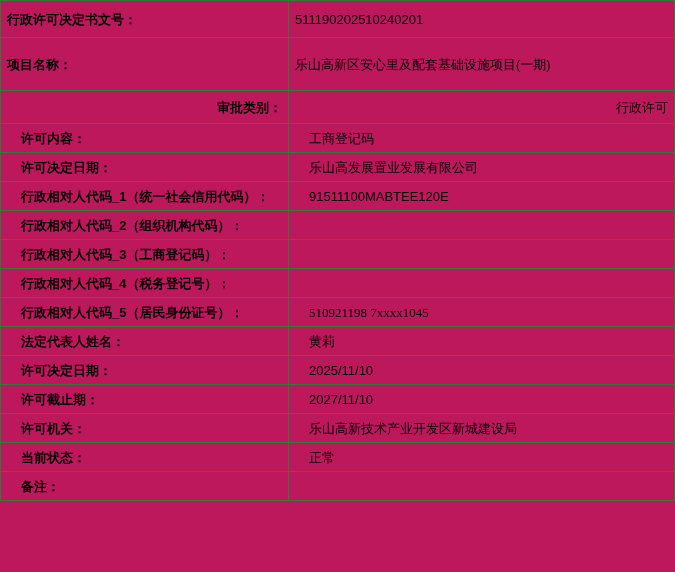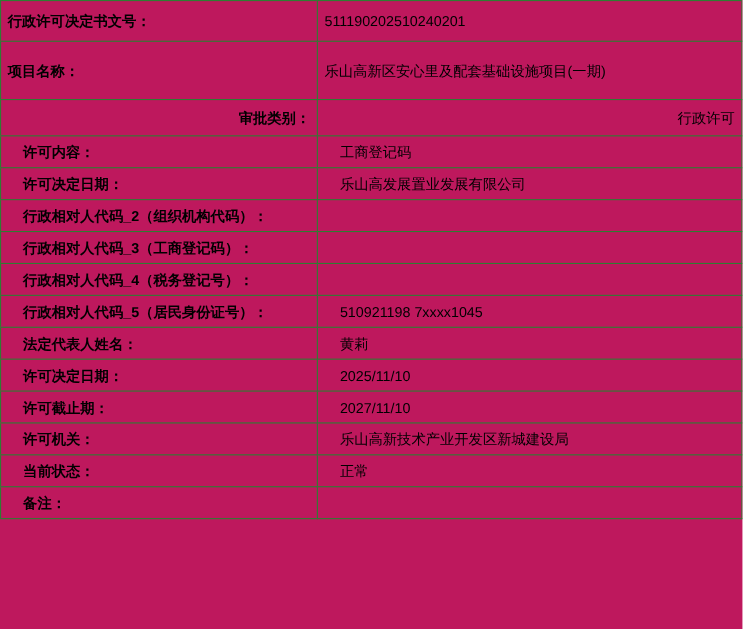--- a/index.html
+++ b/index.html
@@ -48,21 +48,21 @@
   td.value {
     font-weight: normal;
     color: #000000;
     padding-left: 8px;
   }
   tr.h-tall td { height: 36px; }
   tr.h-tall2 td { height: 52px; }
   tr.h-mid td { height: 32px; text-align: right; }
   tr.h-norm td { height: 28px; padding-left: 20px; }
   .mono-ish {
-    font-family: Liberation Sans, sans-serif;
+    font-family: Liberation Serif, serif;
   }
 </style>
 </head>
 <body>
 
 <div class="sheet">
   <table class="info-table">
     <colgroup>
       <col class="c1">
       <col class="c2">
@@ -80,20 +80,24 @@
         <td class="label">审批类别：</td>
         <td class="value">行政许可</td>
       </tr>
       <tr class="h-norm">
         <td class="label">许可内容：</td>
         <td class="value">工商登记码</td>
       </tr>
       <tr class="h-norm">
         <td class="label">许可决定日期：</td>
         <td class="value">乐山高发展置业发展有限公司</td>
+      </tr>
+      <tr class="h-norm">
+        <td class="label">行政相对人代码_1（统一社会信用代码）：</td>
+        <td class="value">91511100MABTEE120E</td>
       </tr>
       <tr class="h-norm">
         <td class="label">行政相对人代码_2（组织机构代码）：</td>
         <td class="value"></td>
       </tr>
       <tr class="h-norm">
         <td class="label">行政相对人代码_3（工商登记码）：</td>
         <td class="value"></td>
       </tr>
       <tr class="h-norm">

